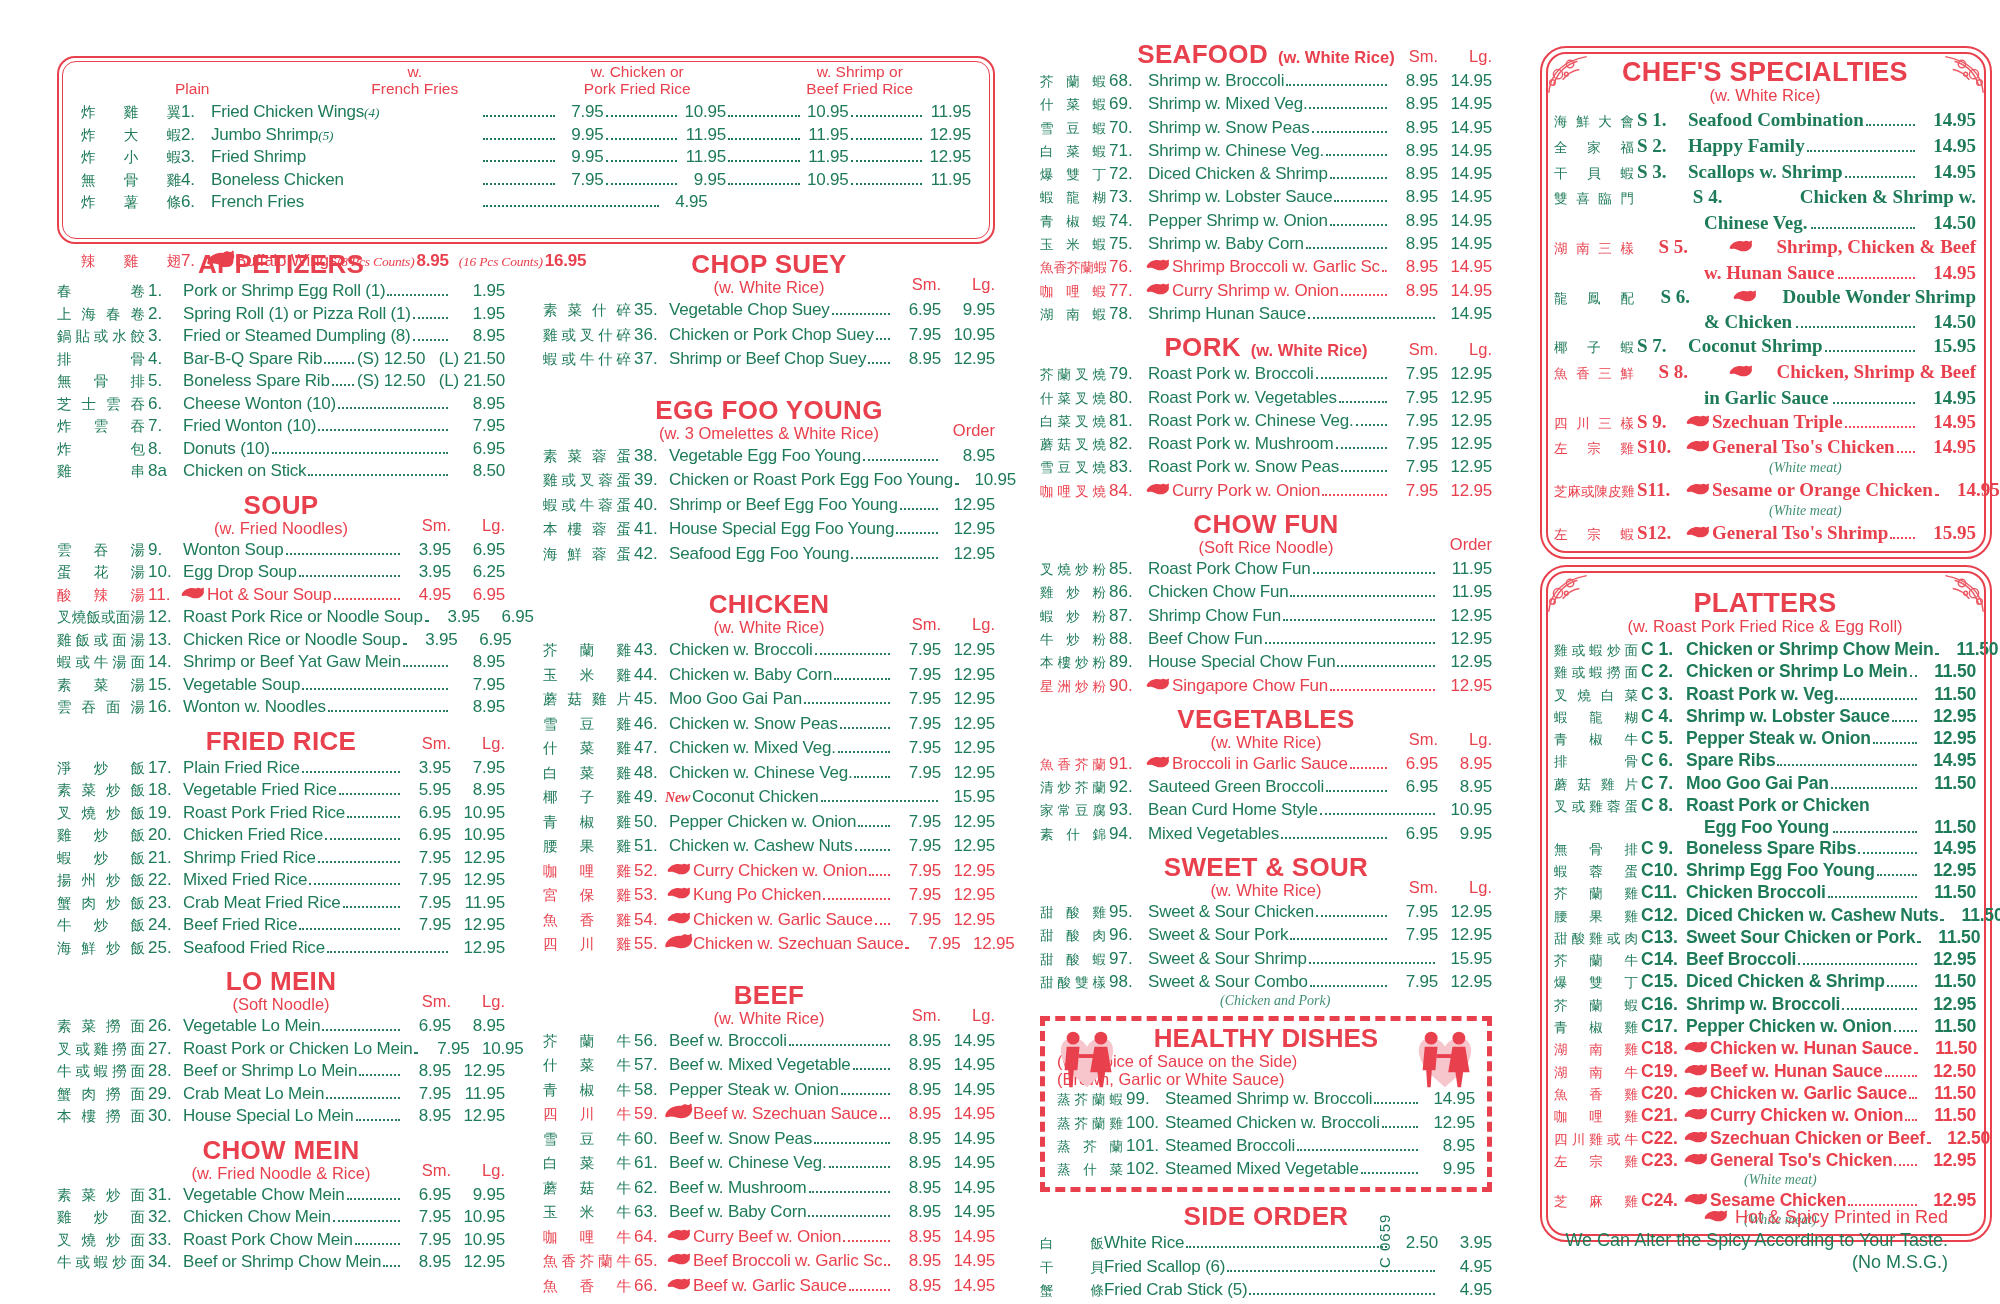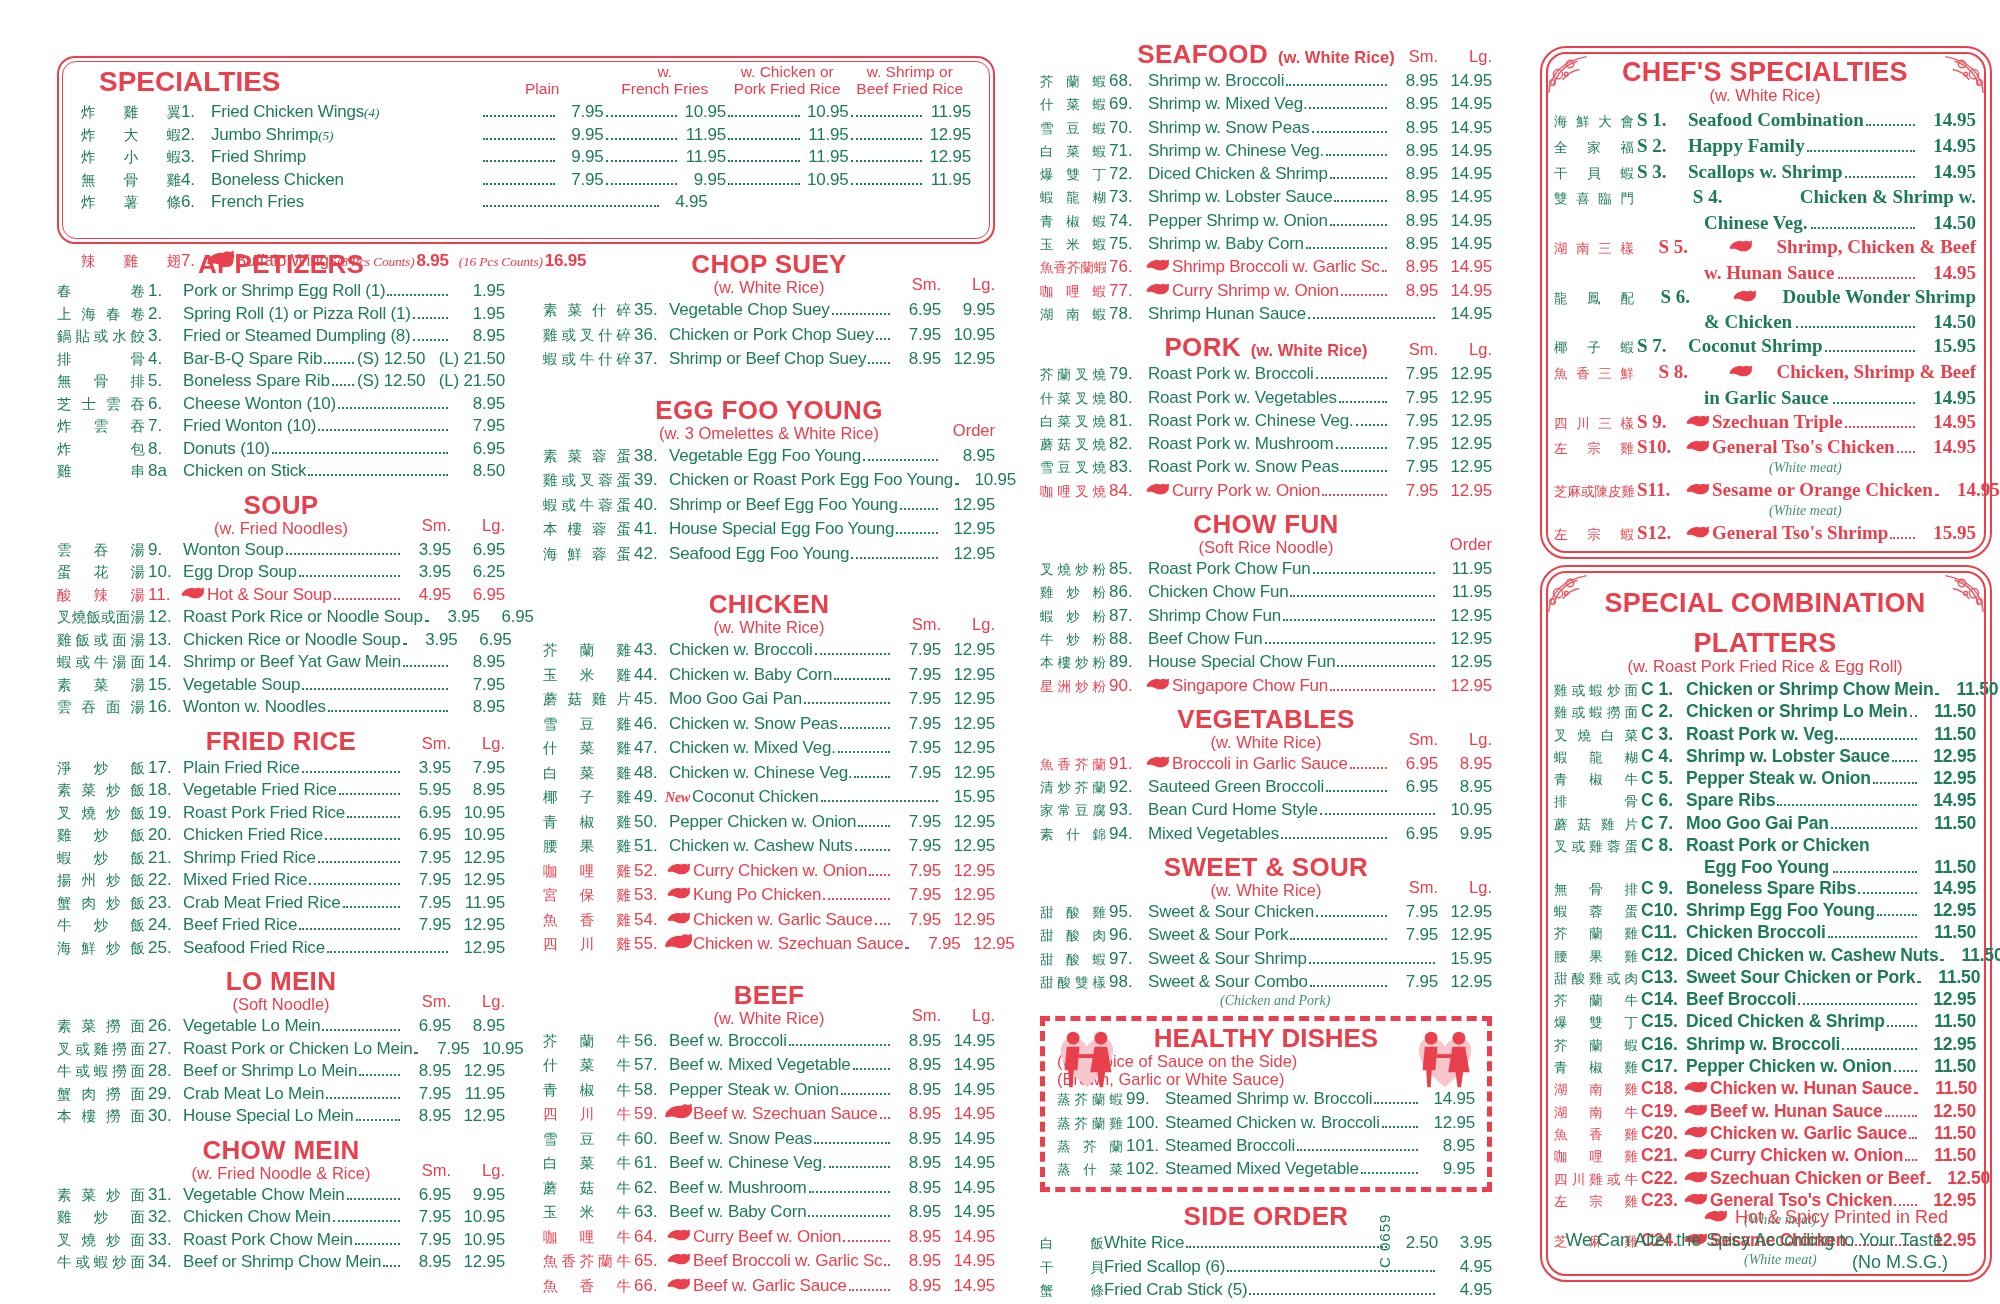--- a/index.html
+++ b/index.html
@@ -122,21 +122,20 @@
 
   #print-code{position:absolute;left:1376px;top:1268px;color:var(--green);
     font-size:15px;transform:rotate(-90deg);transform-origin:left top;letter-spacing:1px;}
 </style>
 </head>
 <body>
 
 <div id="menu">
   <div id="spec-box" class="dbox">
       <div class="sp-head">
-        <span class="sp-title">SPECIALTIES</span>
         <span class="sp-cell">
           <span style="display: block;"></span>
           <span style="display: block;">Plain</span>
         </span>
         <span class="sp-cell">
           <span style="display: block;">w.</span>
           <span style="display: block;">French Fries</span>
         </span>
         <span class="sp-cell">
           <span style="display: block;">w. Chicken or</span>
@@ -1396,21 +1395,20 @@
     <svg class="corner tr" viewBox="0 0 80 80" fill="none" stroke="#e9404d" stroke-width="1.6">
       <path d="M3 44 Q6 12 44 5"></path>
         <path d="M8 36 Q14 16 34 10"></path>
         <circle cx="13" cy="24" r="5"></circle>
         <circle cx="26" cy="13" r="4"></circle>
         <circle cx="7" cy="33" r="3"></circle>
         <path d="M18 30 q7 -9 18 -11"></path>
         <circle cx="22" cy="24" r="2"></circle>
     </svg>
     <div class="sec-head">
-      <span class="sec-title" style="display:block">SPECIAL COMBINATION</span>
       <span class="sec-title" style="display:block">PLATTERS</span>
       <span class="sec-sub">(w. Roast Pork Fried Rice &amp; Egg Roll)</span>
     </div>
     <div class="combo-items" id="combo-items">
         <div class="it">
           <span class="cn">雞或蝦炒面</span>
           <span class="num">C 1.</span>
           <span class="nm"><span>Chicken or Shrimp Chow Mein</span></span>
           <span class="lead"></span>
           <span class="p2">11.50</span>

